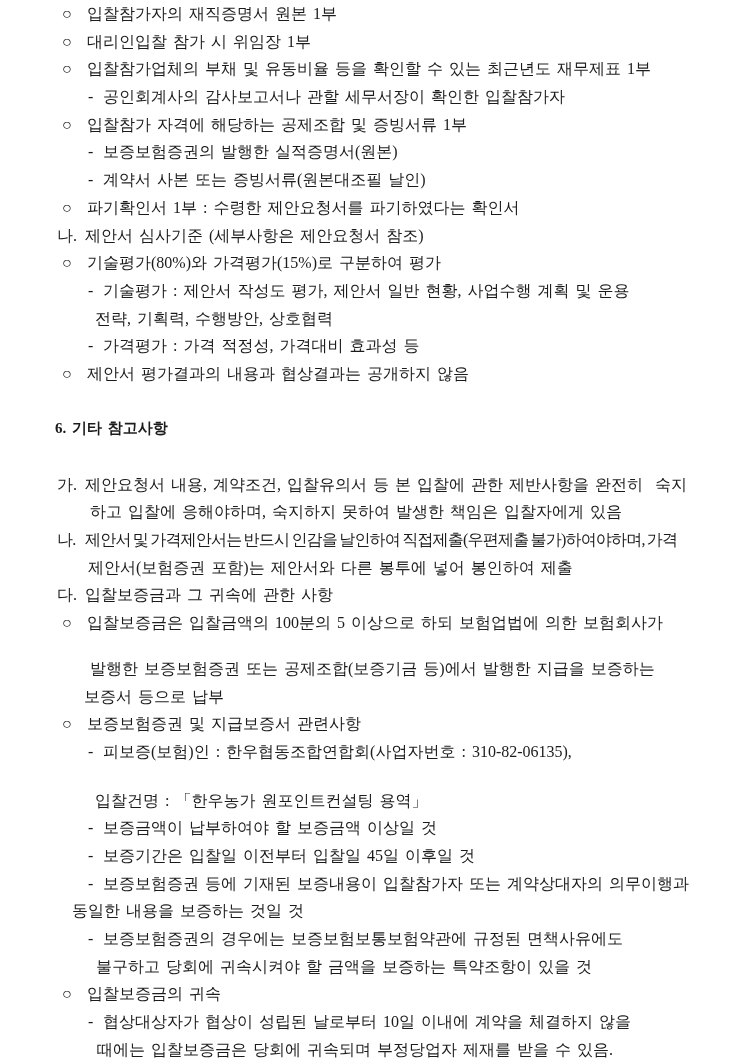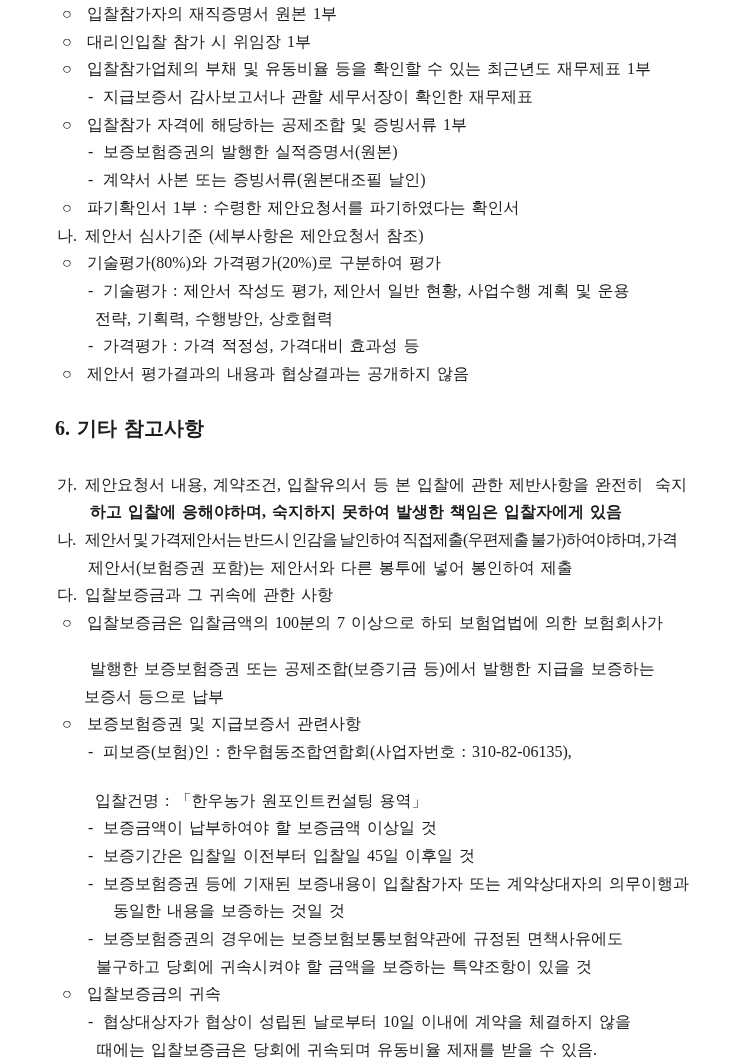--- a/index.html
+++ b/index.html
@@ -39,63 +39,63 @@
   .line.circle .mk { width: 25px; font-size: 16px; }
   
   .line.dash { padding-left: 88px; }
   .line.dash .mk { width: 15px; }
   
   .line.cont { padding-left: 90px; }
   
   .line.h {
     padding-left: 55px;
     font-weight: bold;
-    font-size: 20px;
+    font-size: 15px;
   }
   .line.condensed {
     letter-spacing: -0.8px;
     word-spacing: -1px;
   }
   .txt { white-space: pre; }
 </style>
 </head>
 <body>
 
 <div class="page">
     <div class="line circle"><span class="mk">○</span><span class="txt">입찰참가자의 재직증명서 원본 1부</span></div>
     <div class="line circle"><span class="mk">○</span><span class="txt">대리인입찰 참가 시 위임장 1부</span></div>
     <div class="line circle"><span class="mk">○</span><span class="txt">입찰참가업체의 부채 및 유동비율 등을 확인할 수 있는 최근년도 재무제표 1부</span></div>
-    <div class="line dash"><span class="mk">-</span><span class="txt">지급보증서 감사보고서나 관할 세무서장이 확인한 재무제표</span></div>
+    <div class="line dash"><span class="mk">-</span><span class="txt">공인회계사의 감사보고서나 관할 세무서장이 확인한 입찰참가자</span></div>
     <div class="line circle"><span class="mk">○</span><span class="txt">입찰참가 자격에 해당하는 공제조합 및 증빙서류 1부</span></div>
     <div class="line dash"><span class="mk">-</span><span class="txt">보증보험증권의 발행한 실적증명서(원본)</span></div>
     <div class="line dash"><span class="mk">-</span><span class="txt">계약서 사본 또는 증빙서류(원본대조필 날인)</span></div>
     <div class="line circle"><span class="mk">○</span><span class="txt">파기확인서 1부 : 수령한 제안요청서를 파기하였다는 확인서</span></div>
     <div class="line letter"><span class="mk">나.</span><span class="txt">제안서 심사기준 (세부사항은 제안요청서 참조)</span></div>
-    <div class="line circle"><span class="mk">○</span><span class="txt">기술평가(80%)와 가격평가(20%)로 구분하여 평가</span></div>
+    <div class="line circle"><span class="mk">○</span><span class="txt">기술평가(80%)와 가격평가(15%)로 구분하여 평가</span></div>
     <div class="line dash"><span class="mk">-</span><span class="txt">기술평가 : 제안서 작성도 평가, 제안서 일반 현황, 사업수행 계획 및 운용</span></div>
     <div class="line cont" style="padding-left: 95px;"><span class="txt">전략, 기획력, 수행방안, 상호협력</span></div>
     <div class="line dash"><span class="mk">-</span><span class="txt">가격평가 : 가격 적정성, 가격대비 효과성 등</span></div>
     <div class="line circle"><span class="mk">○</span><span class="txt">제안서 평가결과의 내용과 협상결과는 공개하지 않음</span></div>
     <div class="line blank"></div>
     <div class="line h"><span class="txt">6. 기타 참고사항</span></div>
     <div class="line blank"></div>
     <div class="line letter"><span class="mk">가.</span><span class="txt">제안요청서 내용, 계약조건, 입찰유의서 등 본 입찰에 관한 제반사항을 완전히  숙지</span></div>
-    <div class="line cont" style=" font-weight: bold;"><span class="txt">하고 입찰에 응해야하며, 숙지하지 못하여 발생한 책임은 입찰자에게 있음</span></div>
+    <div class="line cont" style=""><span class="txt">하고 입찰에 응해야하며, 숙지하지 못하여 발생한 책임은 입찰자에게 있음</span></div>
     <div class="line letter condensed"><span class="mk">나.</span><span class="txt">제안서 및 가격제안서는 반드시 인감을 날인하여 직접제출(우편제출 불가)하여야하며, 가격</span></div>
     <div class="line cont" style="padding-left: 88px;"><span class="txt">제안서(보험증권 포함)는 제안서와 다른 봉투에 넣어 봉인하여 제출</span></div>
     <div class="line letter"><span class="mk">다.</span><span class="txt">입찰보증금과 그 귀속에 관한 사항</span></div>
-    <div class="line circle"><span class="mk">○</span><span class="txt">입찰보증금은 입찰금액의 100분의 7 이상으로 하되 보험업법에 의한 보험회사가</span></div>
+    <div class="line circle"><span class="mk">○</span><span class="txt">입찰보증금은 입찰금액의 100분의 5 이상으로 하되 보험업법에 의한 보험회사가</span></div>
     <div class="line cont" style=" margin-top: 18px;"><span class="txt">발행한 보증보험증권 또는 공제조합(보증기금 등)에서 발행한 지급을 보증하는</span></div>
     <div class="line cont" style="padding-left: 84px;"><span class="txt">보증서 등으로 납부</span></div>
     <div class="line circle"><span class="mk">○</span><span class="txt">보증보험증권 및 지급보증서 관련사항</span></div>
     <div class="line dash"><span class="mk">-</span><span class="txt">피보증(보험)인 : 한우협동조합연합회(사업자번호 : 310-82-06135),</span></div>
     <div class="line cont" style="padding-left: 95px; margin-top: 21px;"><span class="txt">입찰건명 : 「한우농가 원포인트컨설팅 용역」</span></div>
     <div class="line dash"><span class="mk">-</span><span class="txt">보증금액이 납부하여야 할 보증금액 이상일 것</span></div>
     <div class="line dash"><span class="mk">-</span><span class="txt">보증기간은 입찰일 이전부터 입찰일 45일 이후일 것</span></div>
     <div class="line dash"><span class="mk">-</span><span class="txt">보증보험증권 등에 기재된 보증내용이 입찰참가자 또는 계약상대자의 의무이행과</span></div>
-    <div class="line cont" style="padding-left: 113px;"><span class="txt">동일한 내용을 보증하는 것일 것</span></div>
+    <div class="line cont" style="padding-left: 72px;"><span class="txt">동일한 내용을 보증하는 것일 것</span></div>
     <div class="line dash"><span class="mk">-</span><span class="txt">보증보험증권의 경우에는 보증보험보통보험약관에 규정된 면책사유에도</span></div>
     <div class="line cont" style="padding-left: 96px;"><span class="txt">불구하고 당회에 귀속시켜야 할 금액을 보증하는 특약조항이 있을 것</span></div>
     <div class="line circle"><span class="mk">○</span><span class="txt">입찰보증금의 귀속</span></div>
     <div class="line dash"><span class="mk">-</span><span class="txt">협상대상자가 협상이 성립된 날로부터 10일 이내에 계약을 체결하지 않을</span></div>
-    <div class="line cont" style="padding-left: 97px;"><span class="txt">때에는 입찰보증금은 당회에 귀속되며 유동비율 제재를 받을 수 있음.</span></div>
+    <div class="line cont" style="padding-left: 97px;"><span class="txt">때에는 입찰보증금은 당회에 귀속되며 부정당업자 제재를 받을 수 있음.</span></div>
     <div class="line letter"><span class="mk">라.</span><span class="txt">평가와 관련해서 발생되는 모든 사안에 대하여 대외비로 취급하며, 제출된 모든</span></div>
   </div>
 
 </body></html>

